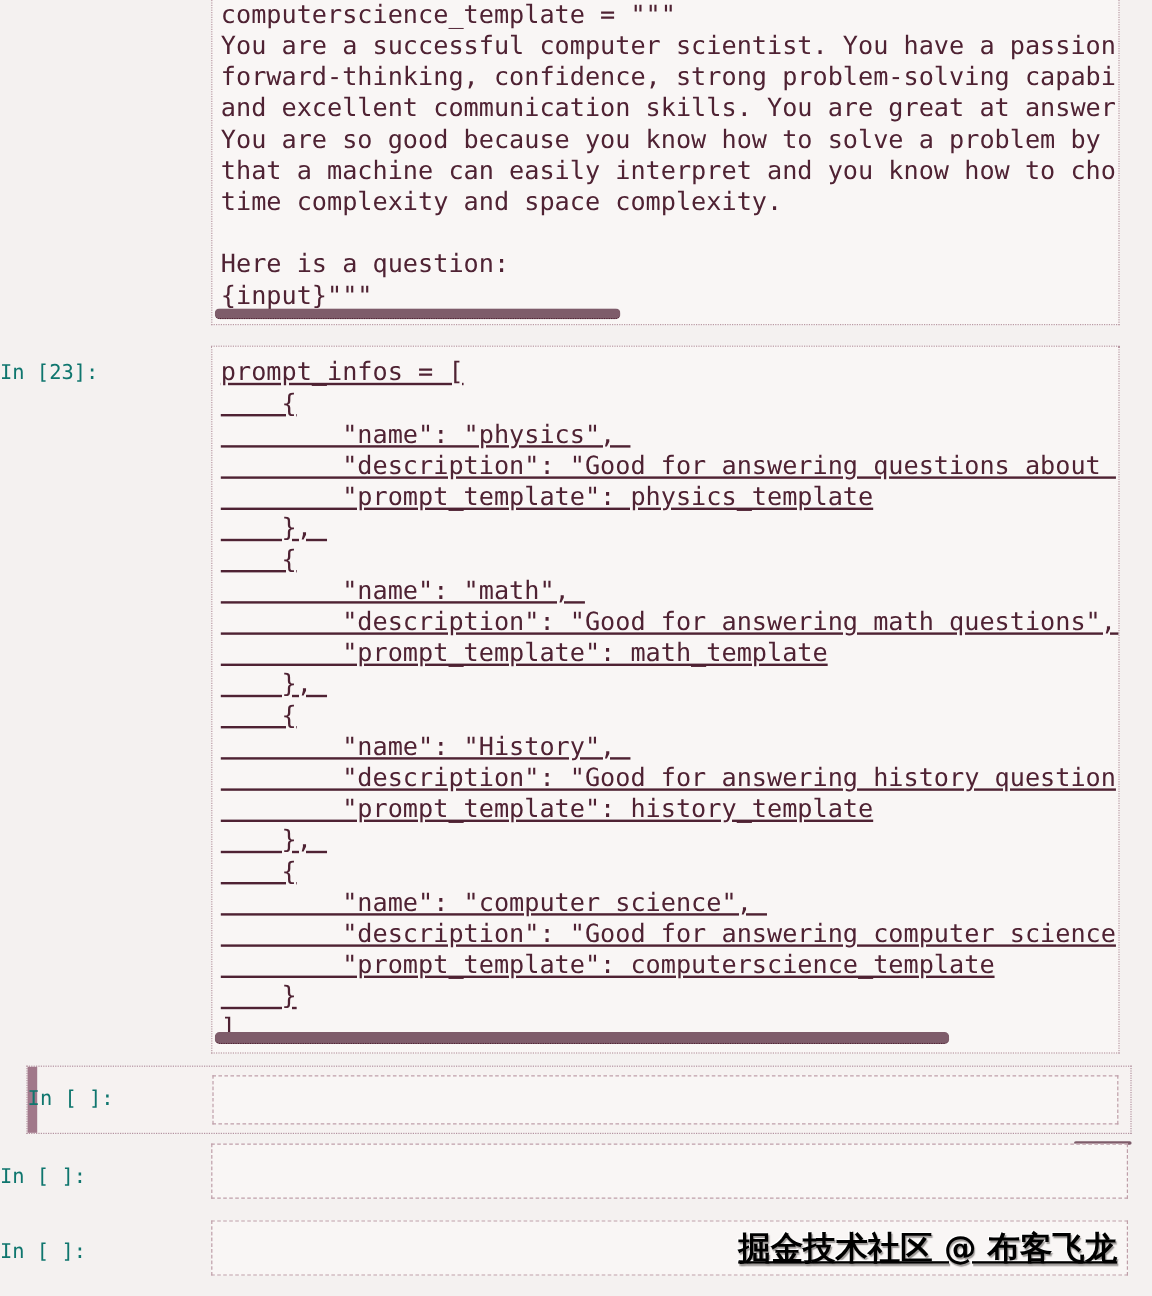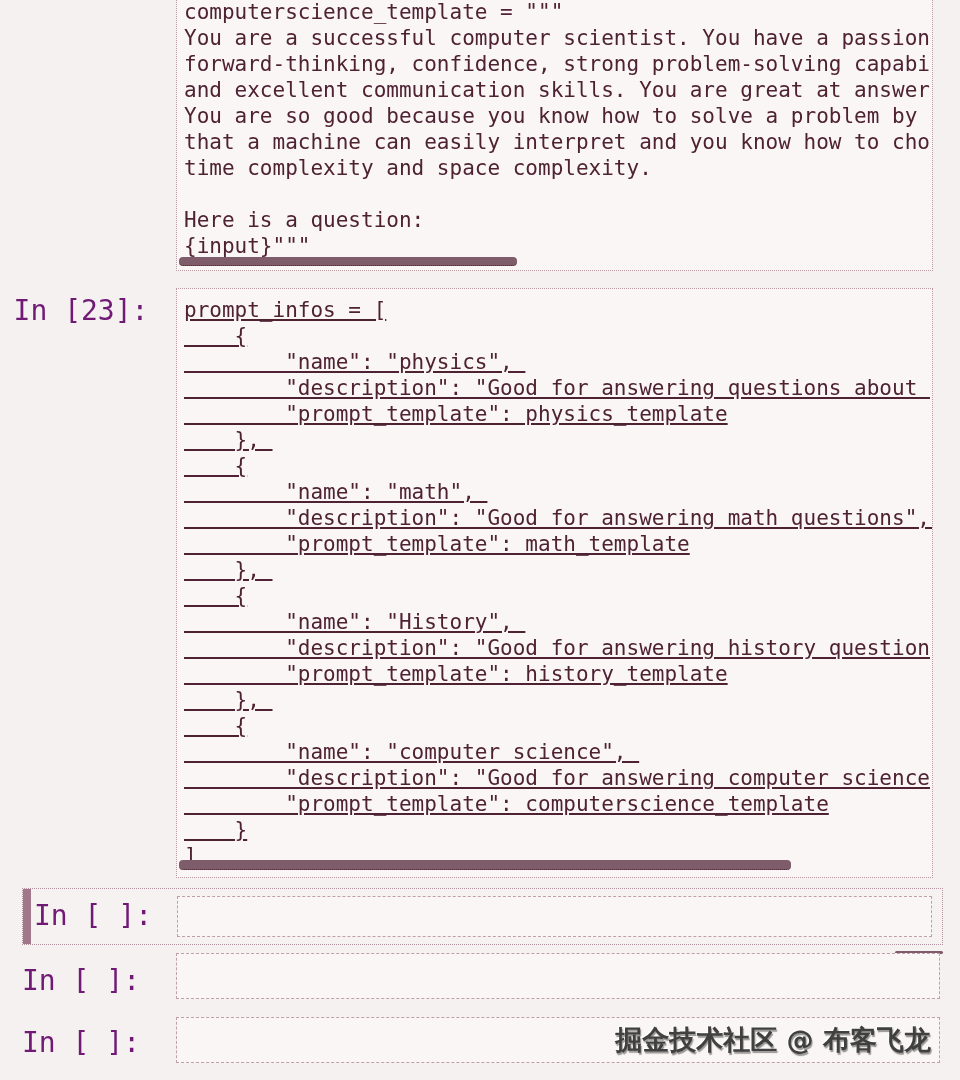--- a/index.html
+++ b/index.html
@@ -21,23 +21,23 @@
     padding:3px 6px 0 7px;
     font-family:"DejaVu Sans Mono","Liberation Mono",monospace;
     font-size:21px;
     line-height:26px;
     color:#4f2233;
     white-space:pre;
   }
   .prompt{
     position:absolute;
     left:0;width:162px;
-    text-align:center;
-    font-size:28px;line-height:26px;
-    color:#701a75;
+    text-align:left;
+    font-size:17px;line-height:26px;
+    color:#0f766e;
     white-space:pre;
   }
   .hscrollbar{
     position:absolute;
     left:2px;
     background:#7e5c6a;
     border-radius:4px;
     border-bottom:1px dotted #4f2233;
   }
   .empty-box{
@@ -61,23 +61,24 @@
     position:absolute;
     background:#7e5c6a;
     border-radius:2px;
   }
   .watermark{
     position:absolute;
     right:8px;top:4px;
     font-family:"DejaVu Sans","Liberation Sans",sans-serif;
     font-size:27px;
     font-weight:bold;
-    color:#404040;
+    color:#000000;
     text-shadow:1px 2px 1px #9a9694,-1px -1px 0 #ffffff;
     white-space:nowrap;
+    text-decoration:underline;
   }
 </style>
 </head>
 <body>
 
 <div class="abs" style="left:0;top:0;width:960px;height:1080px;">
 
   <div>
     <div class="code-box" style="left:176px;top:-4px;width:757px;height:275px;border-top:none;">
       <pre class="code">computerscience_template = """

